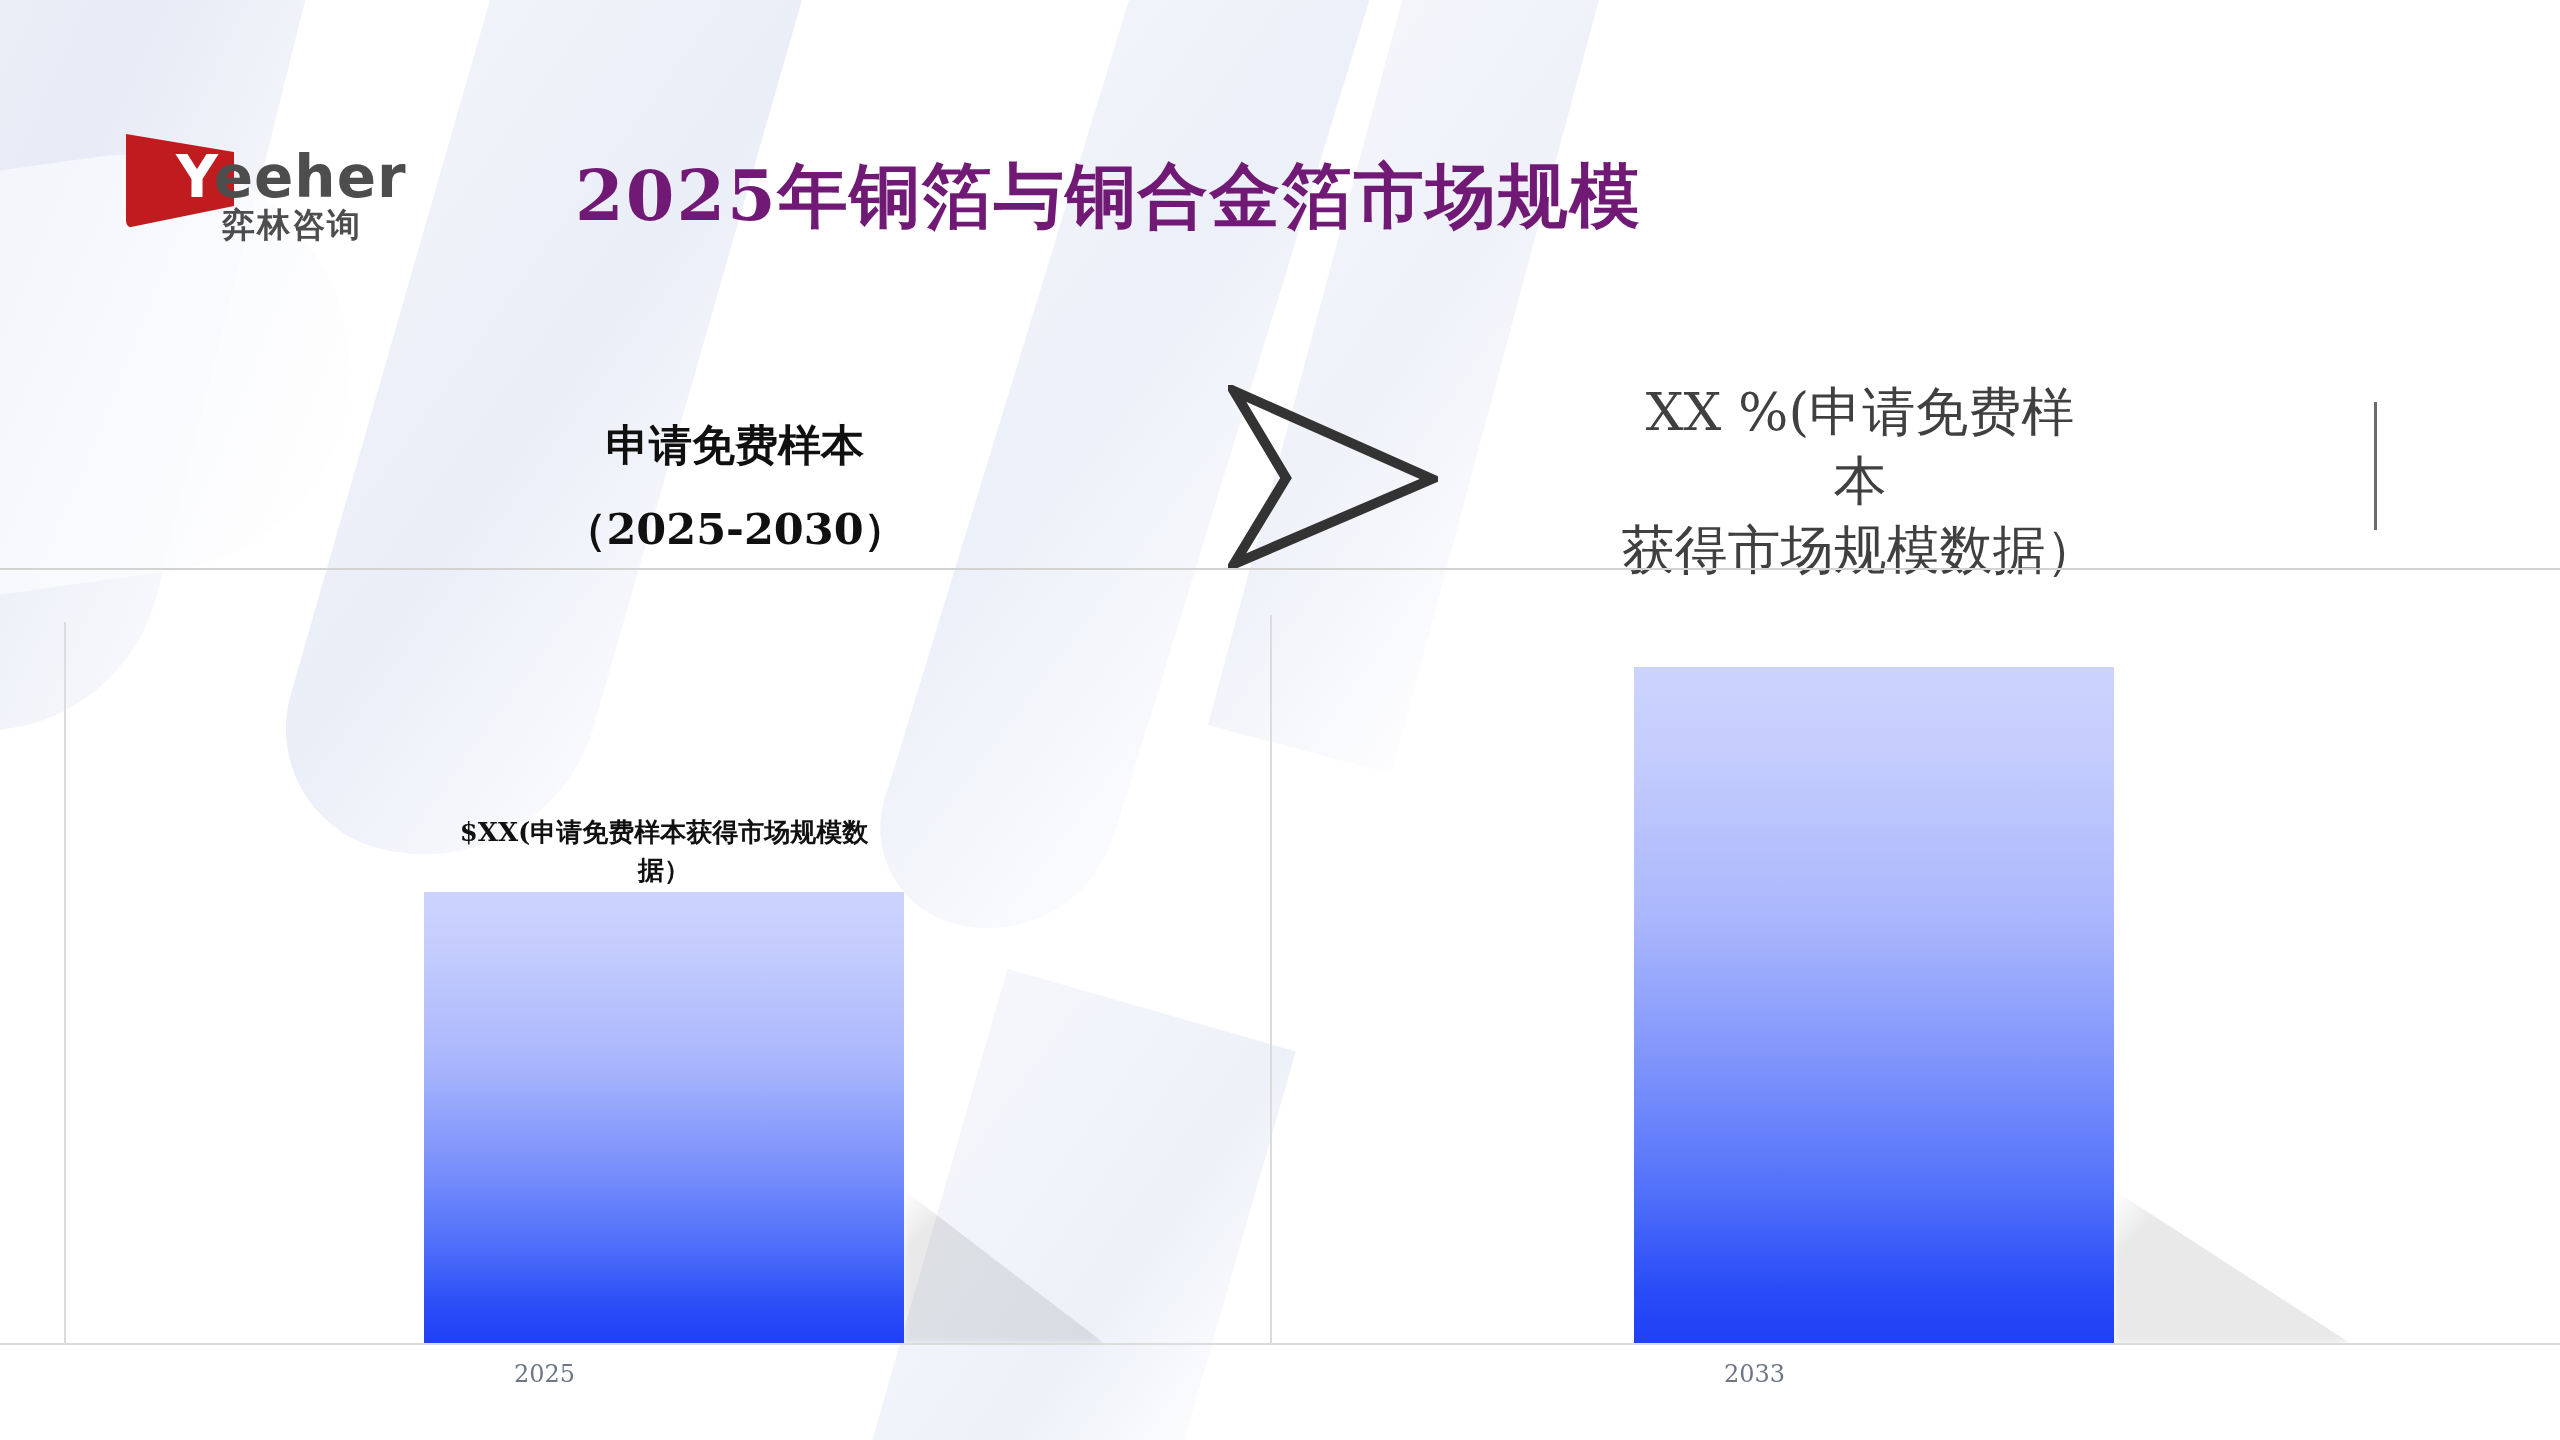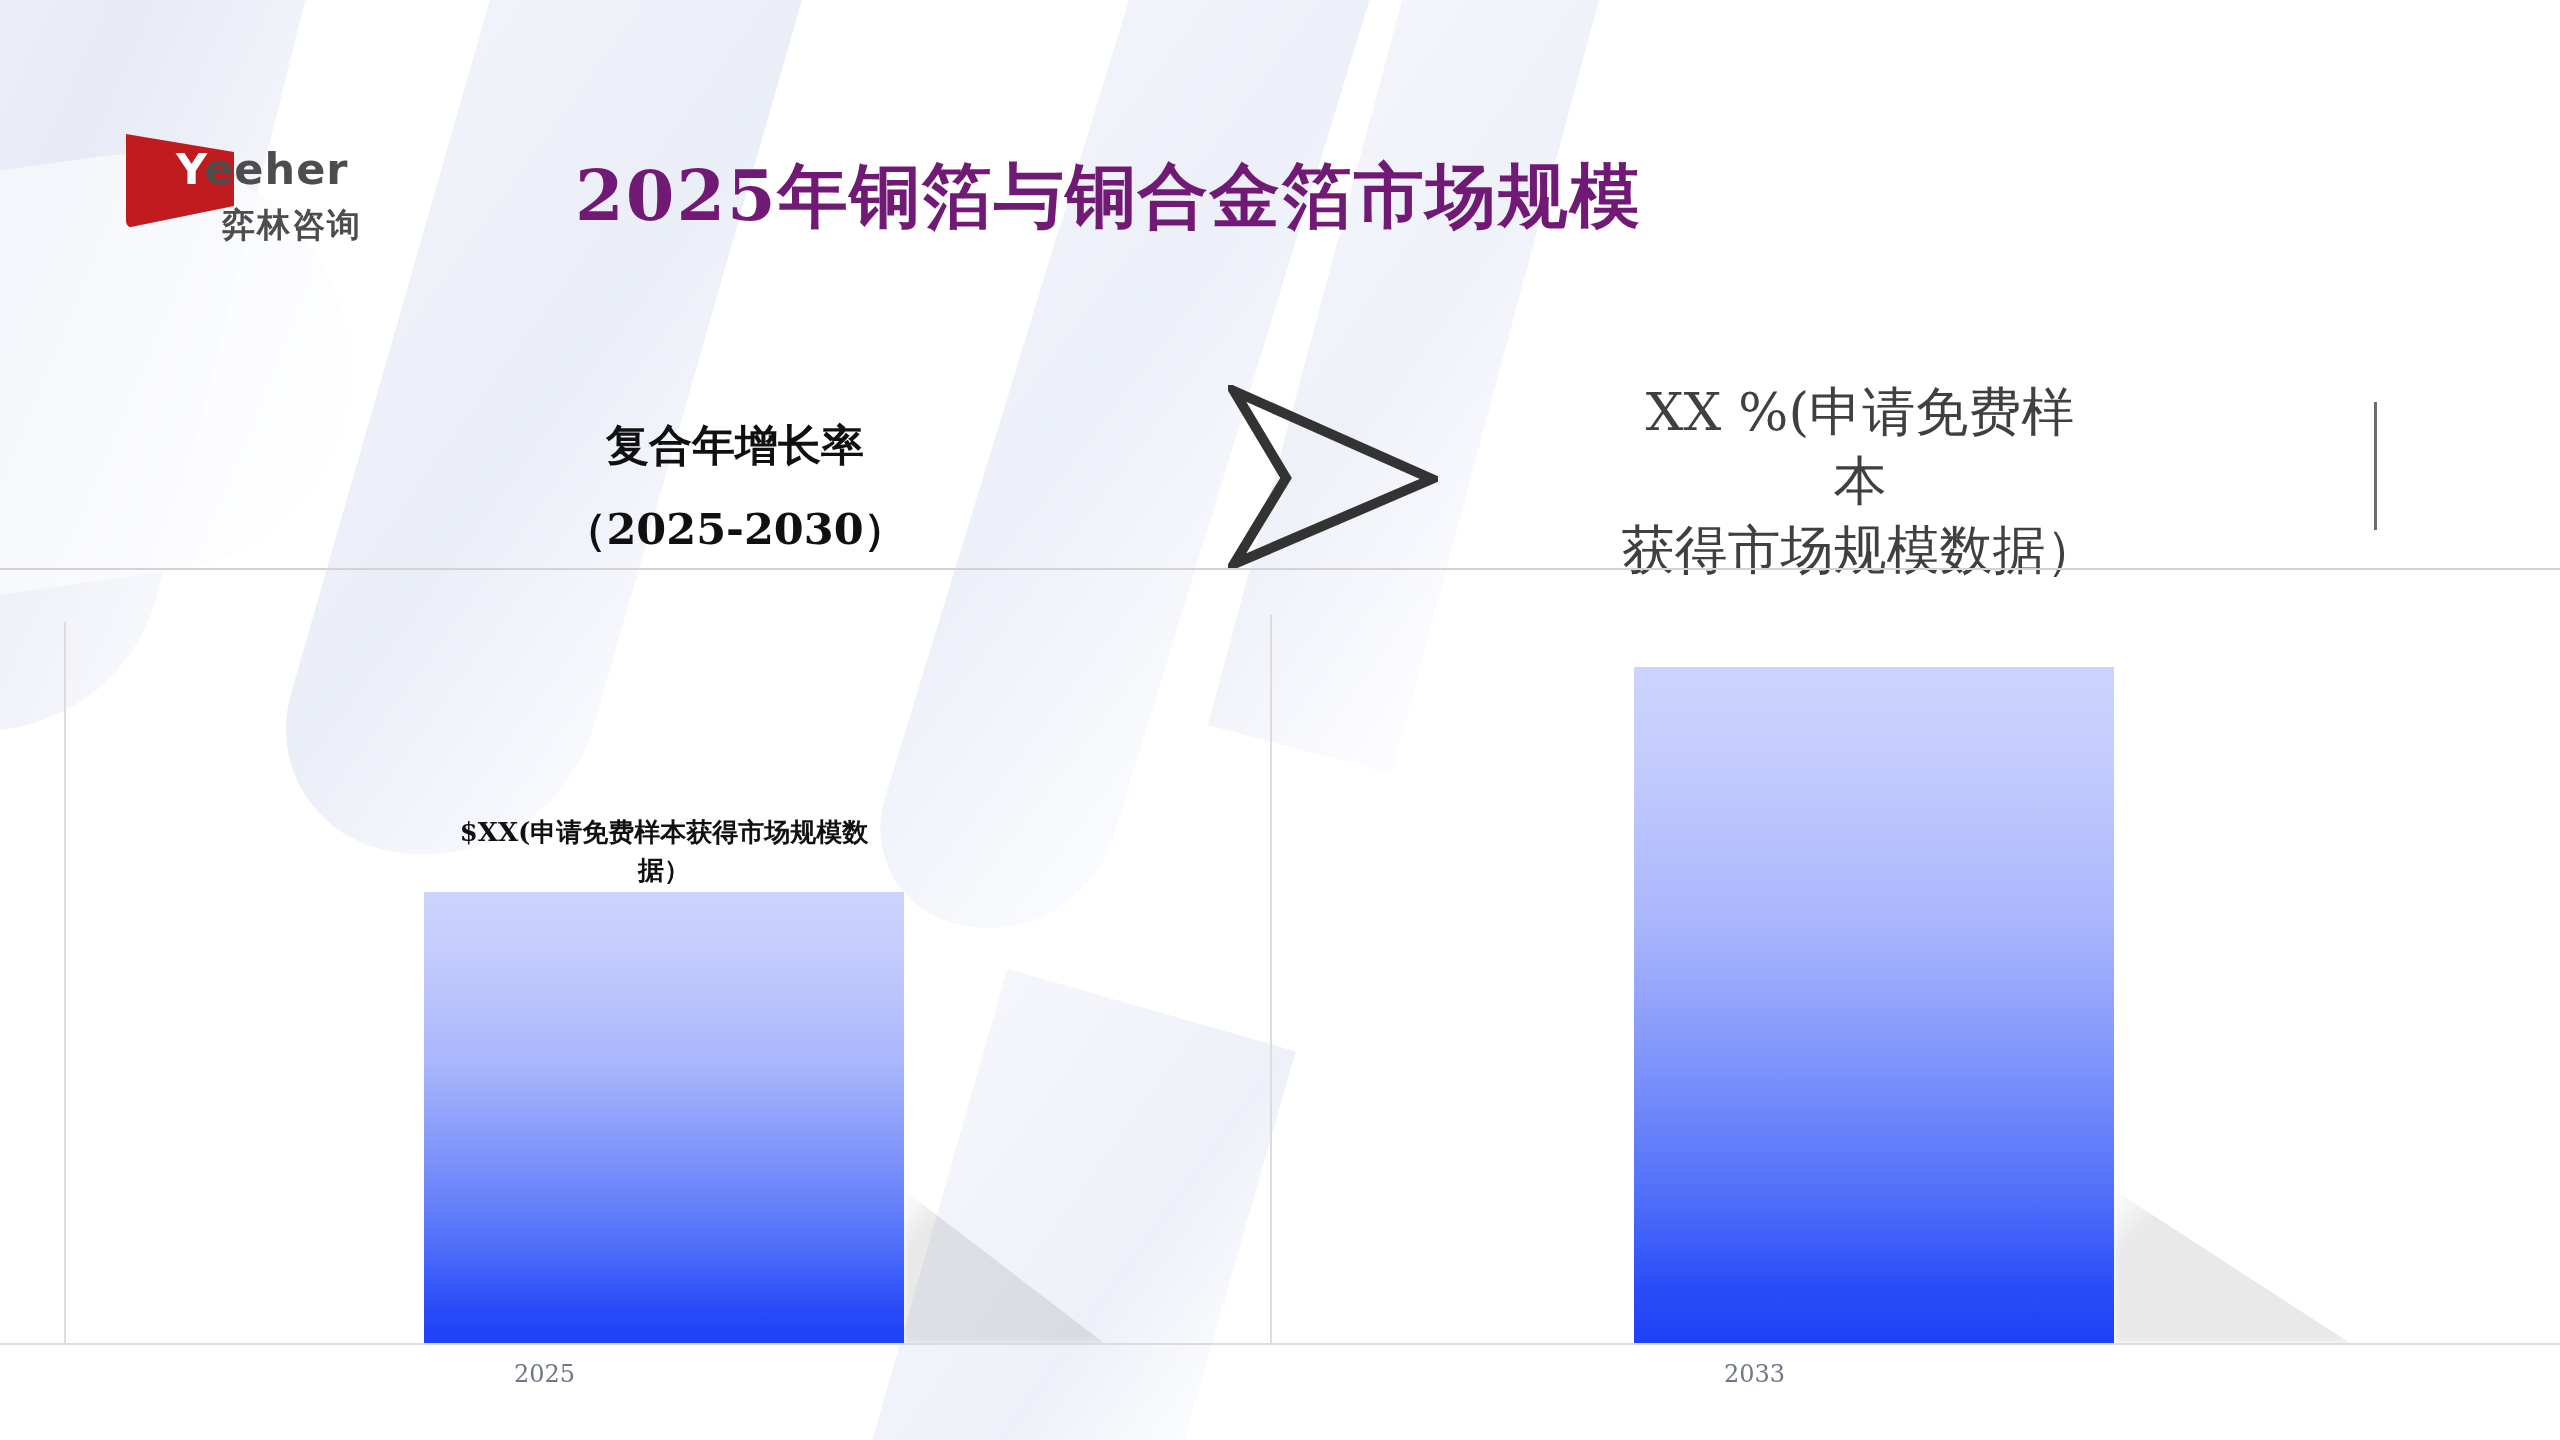--- a/index.html
+++ b/index.html
@@ -86,21 +86,21 @@
     background: #c01c20;
     border-radius: 7px;
     clip-path: polygon(0% 6%, 100% 24%, 100% 78%, 0% 100%);
   }
   .logo-word {
     position: absolute;
     left: 50px;
     top: 20px;
     font-family: "DejaVu Sans", sans-serif;
     font-weight: 700;
-    font-size: 43px;
+    font-size: 58px;
     letter-spacing: 1px;
     color: #4d4d4d;
     line-height: 1;
   }
   .logo-word .ltr-y {
     color: #ffffff;
   }
   .logo-cn {
     position: absolute;
     left: 96px;
@@ -274,21 +274,21 @@
 
   <div class="logo">
     <div class="logo-mark"></div>
     <div class="logo-word"><span class="ltr-y">Y</span><span>eeher</span></div>
     <div class="logo-cn">弈林咨询</div>
   </div>
 
   <div class="slide-title">2025年铜箔与铜合金箔市场规模</div>
 
   <div class="cagr-block">
-    <div>复合年增长率</div>
+    <div>申请免费样本</div>
     <div class="cagr-line2">（2025-2030）</div>
   </div>
 
   <div class="arrow-icon">
     <svg viewBox="0 0 210 185" width="210" height="185" aria-hidden="true">
       <polygon points="6,6 204,94 6,179 58,93" fill="none" stroke="#333333" stroke-width="10" stroke-linejoin="miter"></polygon>
     </svg>
   </div>
 
   <div class="cagr-value">

